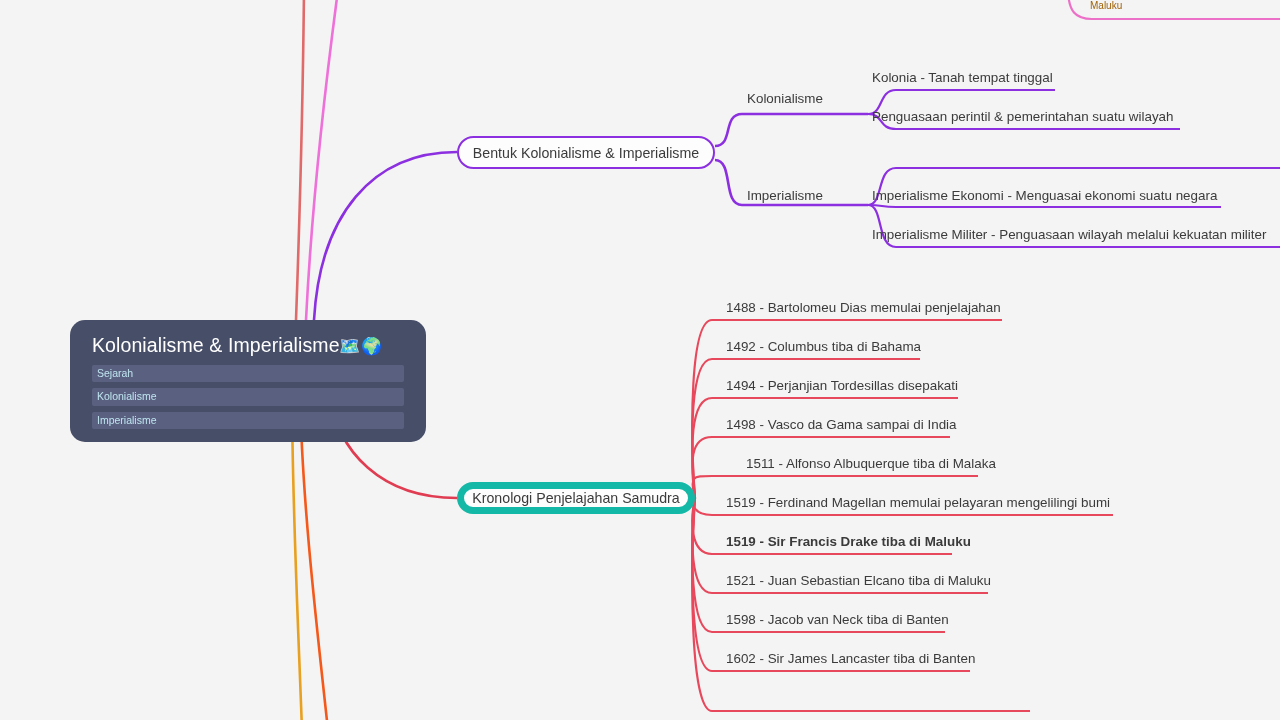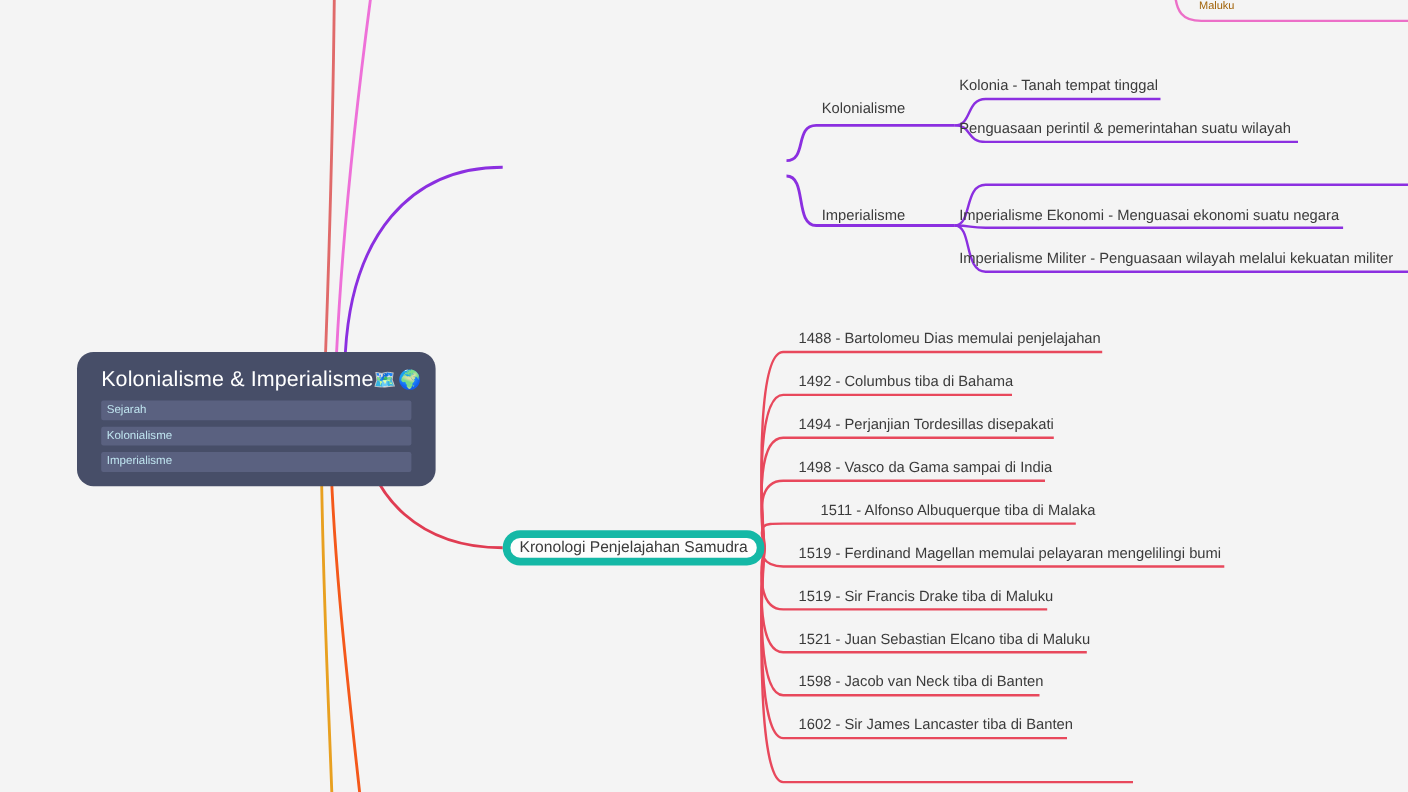--- a/index.html
+++ b/index.html
@@ -24,21 +24,21 @@
     width: 1280px;
     height: 720px;
     pointer-events: none;
   }
 
   
   .root-node {
     position: absolute;
     left: 70px;
     top: 320px;
-    width: 326px;
+    width: 356px;
     box-sizing: border-box;
     background: #474e68;
     border-radius: 15px;
     padding: 14px 22px 13px 22px;
     z-index: 5;
   }
   .root-title {
     color: #ffffff;
     font-size: 19.5px;
     line-height: 1.15;
@@ -167,40 +167,43 @@
     <div class="root-title">
       <span>Kolonialisme &amp; Imperialisme</span><span class="root-emoji">🗺️🌍</span>
     </div>
     <div class="root-tags">
       <span class="tag">Sejarah</span>
       <span class="tag">Kolonialisme</span>
       <span class="tag">Imperialisme</span>
     </div>
   </div>
 
+  <div class="pill pill-purple" id="node-bentuk">
+    <span>Bentuk Kolonialisme &amp; Imperialisme</span>
+  </div>
 
   <div class="pill pill-red" id="node-kronologi">
     <span>Kronologi Penjelajahan Samudra</span>
   </div>
 
   <div class="sublabel" style="left:747px; top:91px;">Kolonialisme</div>
   <div class="sublabel" style="left:747px; top:188px;">Imperialisme</div>
 
   <div class="leaf" style="left:872px; top:71px;">Kolonia - Tanah tempat tinggal</div>
   <div class="leaf" style="left:872px; top:110px;">Penguasaan perintil &amp; pemerintahan suatu wilayah</div>
 
   <div class="leaf" style="left:872px; top:189px;">Imperialisme Ekonomi - Menguasai ekonomi suatu negara</div>
   <div class="leaf" style="left:872px; top:228px;">Imperialisme Militer - Penguasaan wilayah melalui kekuatan militer</div>
 
   <div class="leaf" style="left:726px; top:301px;">1488 - Bartolomeu Dias memulai penjelajahan</div>
   <div class="leaf" style="left:726px; top:340px;">1492 - Columbus tiba di Bahama</div>
   <div class="leaf" style="left:726px; top:379px;">1494 - Perjanjian Tordesillas disepakati</div>
   <div class="leaf" style="left:726px; top:418px;">1498 - Vasco da Gama sampai di India</div>
   <div class="leaf" style="left:746px; top:457px;">1511 - Alfonso Albuquerque tiba di Malaka</div>
   <div class="leaf" style="left:726px; top:496px;">1519 - Ferdinand Magellan memulai pelayaran mengelilingi bumi</div>
-  <div class="leaf" style="left:726px; top:535px;">1519 - Sir Francis Drake tiba di Maluku</div>
+  <div class="leaf" style="left:726px; top:535px;font-weight:bold;">1519 - Sir Francis Drake tiba di Maluku</div>
   <div class="leaf" style="left:726px; top:574px;">1521 - Juan Sebastian Elcano tiba di Maluku</div>
   <div class="leaf" style="left:726px; top:613px;">1598 - Jacob van Neck tiba di Banten</div>
   <div class="leaf" style="left:726px; top:652px;">1602 - Sir James Lancaster tiba di Banten</div>
 
   <div class="leaf-clip" style="left:1090px; top:1px;">Maluku</div>
 
 </div>
 
 </body></html>

